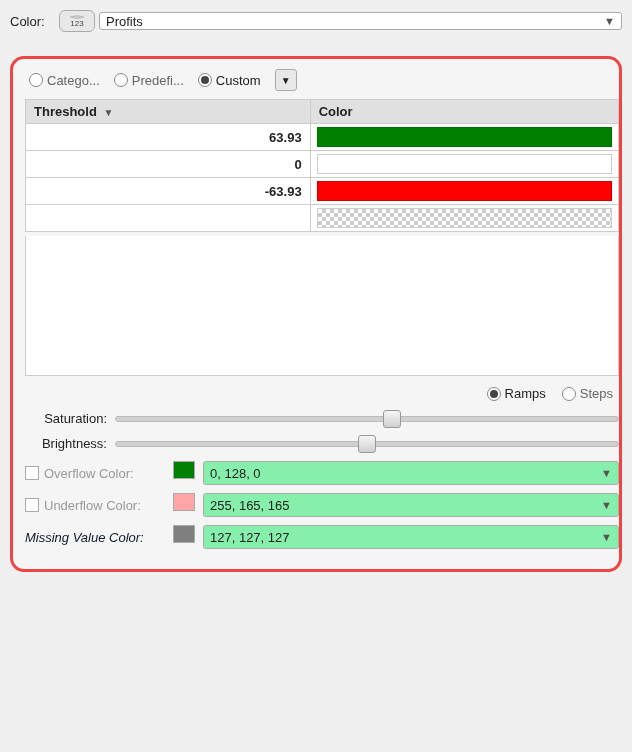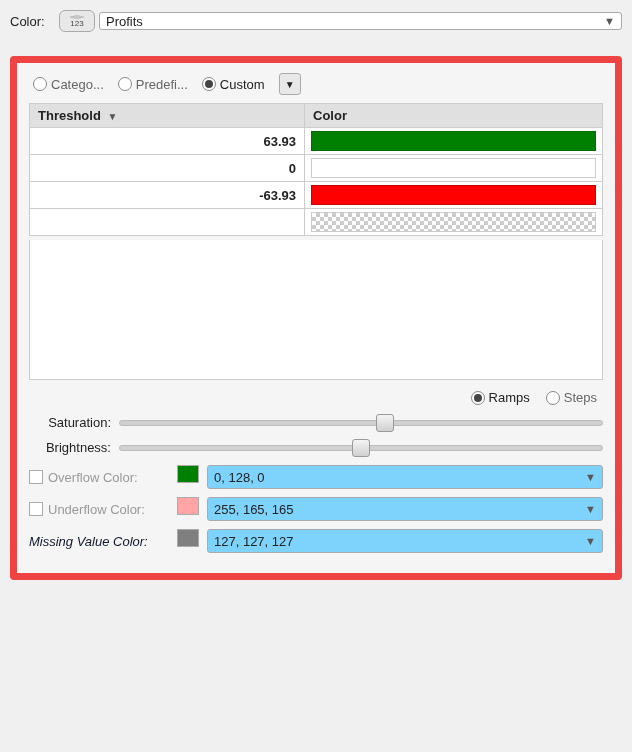--- a/index.html
+++ b/index.html
@@ -48,23 +48,23 @@
       font-size: 13px;
     }
     .color-dropdown-arrow {
       margin-left: auto;
       font-size: 11px;
       color: #555;
     }
 
     .panel {
       background: #f5f5f5;
-      border: 7px solid #ef4444;
-      border-radius: 4px;
-      padding: 10px 12px 12px 12px;
+      border: 3px solid #ef4444;
+      border-radius: 14px;
+      padding: 10px 0 12px 12px;
     }
 
     
     .radio-group {
       display: flex;
       align-items: center;
       gap: 14px;
       margin-bottom: 8px;
       padding-left: 4px;
     }
@@ -258,21 +258,21 @@
       width: 22px;
       height: 18px;
       border: 1px solid #aaa;
       flex-shrink: 0;
     }
     .option-value-dropdown {
       flex: 1;
       height: 24px;
       border: 1px solid #aaa;
       border-radius: 3px;
-      background: #7dd3fc;
+      background: #86efac;
       display: flex;
       align-items: center;
       padding: 0 6px;
       font-size: 13px;
       gap: 4px;
     }
     .option-dropdown-arrow {
       margin-left: auto;
       font-size: 11px;
       color: #555;

